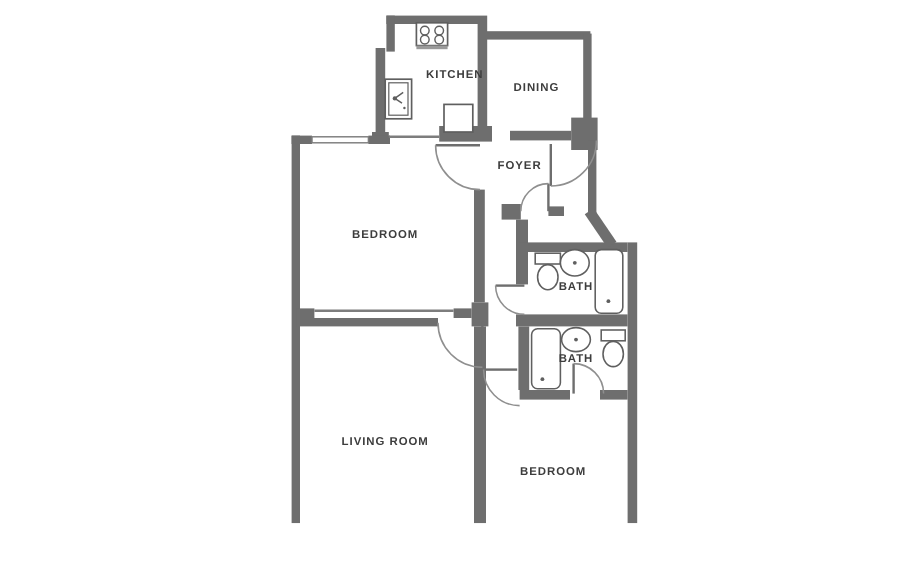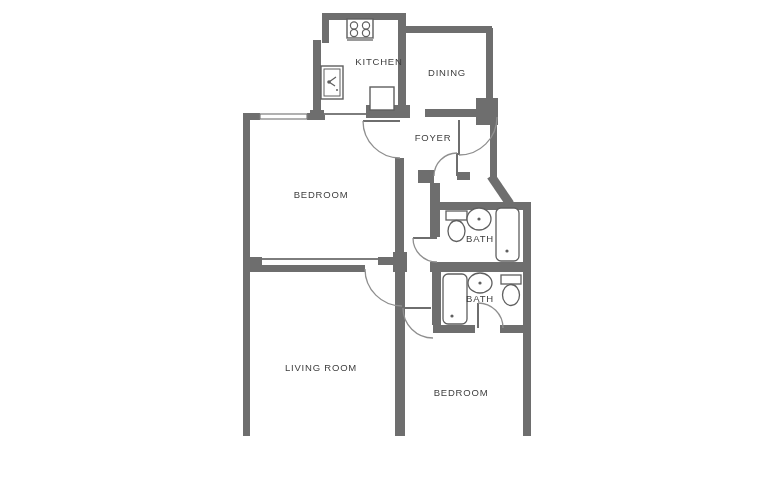--- a/index.html
+++ b/index.html
@@ -1,16 +1,16 @@
 <!DOCTYPE html>
 <html><head>
 <meta charset="utf-8">
 <style>
   html,body{margin:0;padding:0;background:#ffffff;}
-  .stage{position:relative;width:768px;height:436px;background:#ffffff;overflow:hidden;}
+  .stage{position:relative;width:768px;height:436px;background:#ffffff;overflow:hidden;font-weight:bold;}
   svg{display:block;}
   text.room-label{
     font-family:"Liberation Sans","DejaVu Sans",sans-serif;
     font-size:9.5px;
     letter-spacing:0.8px;
     fill:#3d3d3d;
   }
 </style>
 </head>
 <body>

